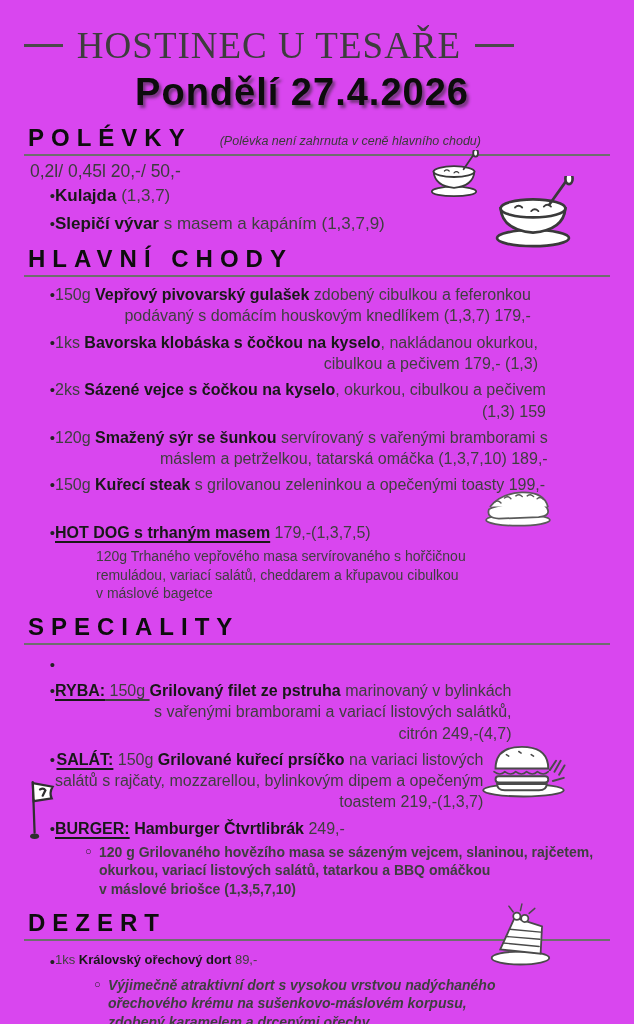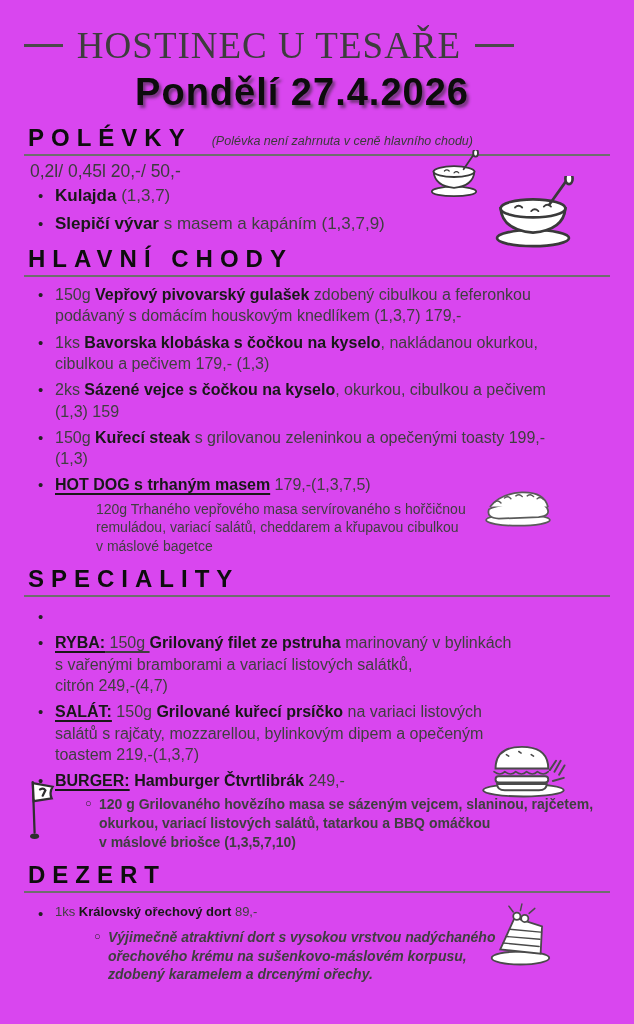--- a/index.html
+++ b/index.html
@@ -21,32 +21,32 @@
     font-family:"Liberation Serif","DejaVu Serif",serif;
     font-weight:400;font-size:37px;letter-spacing:1px;
     color:#3d3d3d;white-space:nowrap;
   }
   .date-line{
     text-align:center;margin:4px 30px 0 0;
     font-size:38px;font-weight:800;letter-spacing:1px;color:#0c0c0c;
     text-shadow:2.5px 3px 3px rgba(40,40,40,.55);
   }
   
-  .heading-row{display:flex;align-items:flex-end;gap:20px;margin:10px 24px 0 28px;}
+  .heading-row{display:flex;align-items:flex-end;gap:28px;margin:10px 24px 0 28px;}
   .section-heading{
     font-size:24px;font-weight:800;letter-spacing:7px;color:#0d0d0d;
     margin:0;white-space:nowrap;
   }
   .heading-note{font-style:italic;font-size:12.5px;color:#3a3a3a;padding-bottom:4px;}
   .rule{border:none;border-top:2px solid #6e6e6e;margin:2px 24px 0 24px;}
 
   .price-line{margin:5px 0 2px 30px;font-size:17.5px;color:#3c3c3c;}
 
   .items{margin:3px 20px 0 38px;}
-  .item{display:flex;margin-bottom:5px;}
+  .item{display:flex;margin-bottom:5px;text-align:right;}
   .item-text{white-space:pre-line;font-size:16px;line-height:1.33;max-width:556px;}
   .soups .item-text{font-size:17px;}
   .li-dot::before{content:"•";}
   .li-circle::before{content:"○";font-size:11px;position:relative;top:1px;}
   .marker{width:17px;flex:none;color:#222;font-size:15px;line-height:1.4;}
   .b{font-weight:700;color:#181818;}
   .u{text-decoration:underline;text-decoration-thickness:2px;text-underline-offset:3px;}
   .reg{font-weight:400;}
 
   .sub-desc{
@@ -115,20 +115,25 @@
         <div class="item-text"><span class="reg">1ks </span><span class="b">Bavorska klobáska s čočkou na kyselo</span><span class="reg">, nakládanou okurkou,
 cibulkou a pečivem 179,- (1,3)</span></div>
       </div>
       <div class="item">
         <span class="marker li-dot"></span>
         <div class="item-text"><span class="reg">2ks </span><span class="b">Sázené vejce s čočkou na kyselo</span><span class="reg">, okurkou, cibulkou a pečivem
 (1,3) 159</span></div>
       </div>
       <div class="item">
         <span class="marker li-dot"></span>
+        <div class="item-text"><span class="reg">120g </span><span class="b">Smažený sýr se šunkou</span><span class="reg"> servírovaný s vařenými bramborami s
+máslem a petrželkou, tatarská omáčka (1,3,7,10) 189,-</span></div>
+      </div>
+      <div class="item">
+        <span class="marker li-dot"></span>
         <div class="item-text"><span class="reg">150g </span><span class="b">Kuřecí steak</span><span class="reg"> s grilovanou zeleninkou a opečenými toasty 199,-
 (1,3)</span></div>
       </div>
       <div class="item">
         <span class="marker li-dot"></span>
         <div class="item-text"><span class="b u">HOT DOG s trhaným masem</span><span class="reg"> 179,-(1,3,7,5)</span></div>
       </div>
       <div class="sub-desc">120g Trhaného vepřového masa servírovaného s hořčičnou
 remuládou, variací salátů, cheddarem a křupavou cibulkou
 v máslové bagetce</div>

